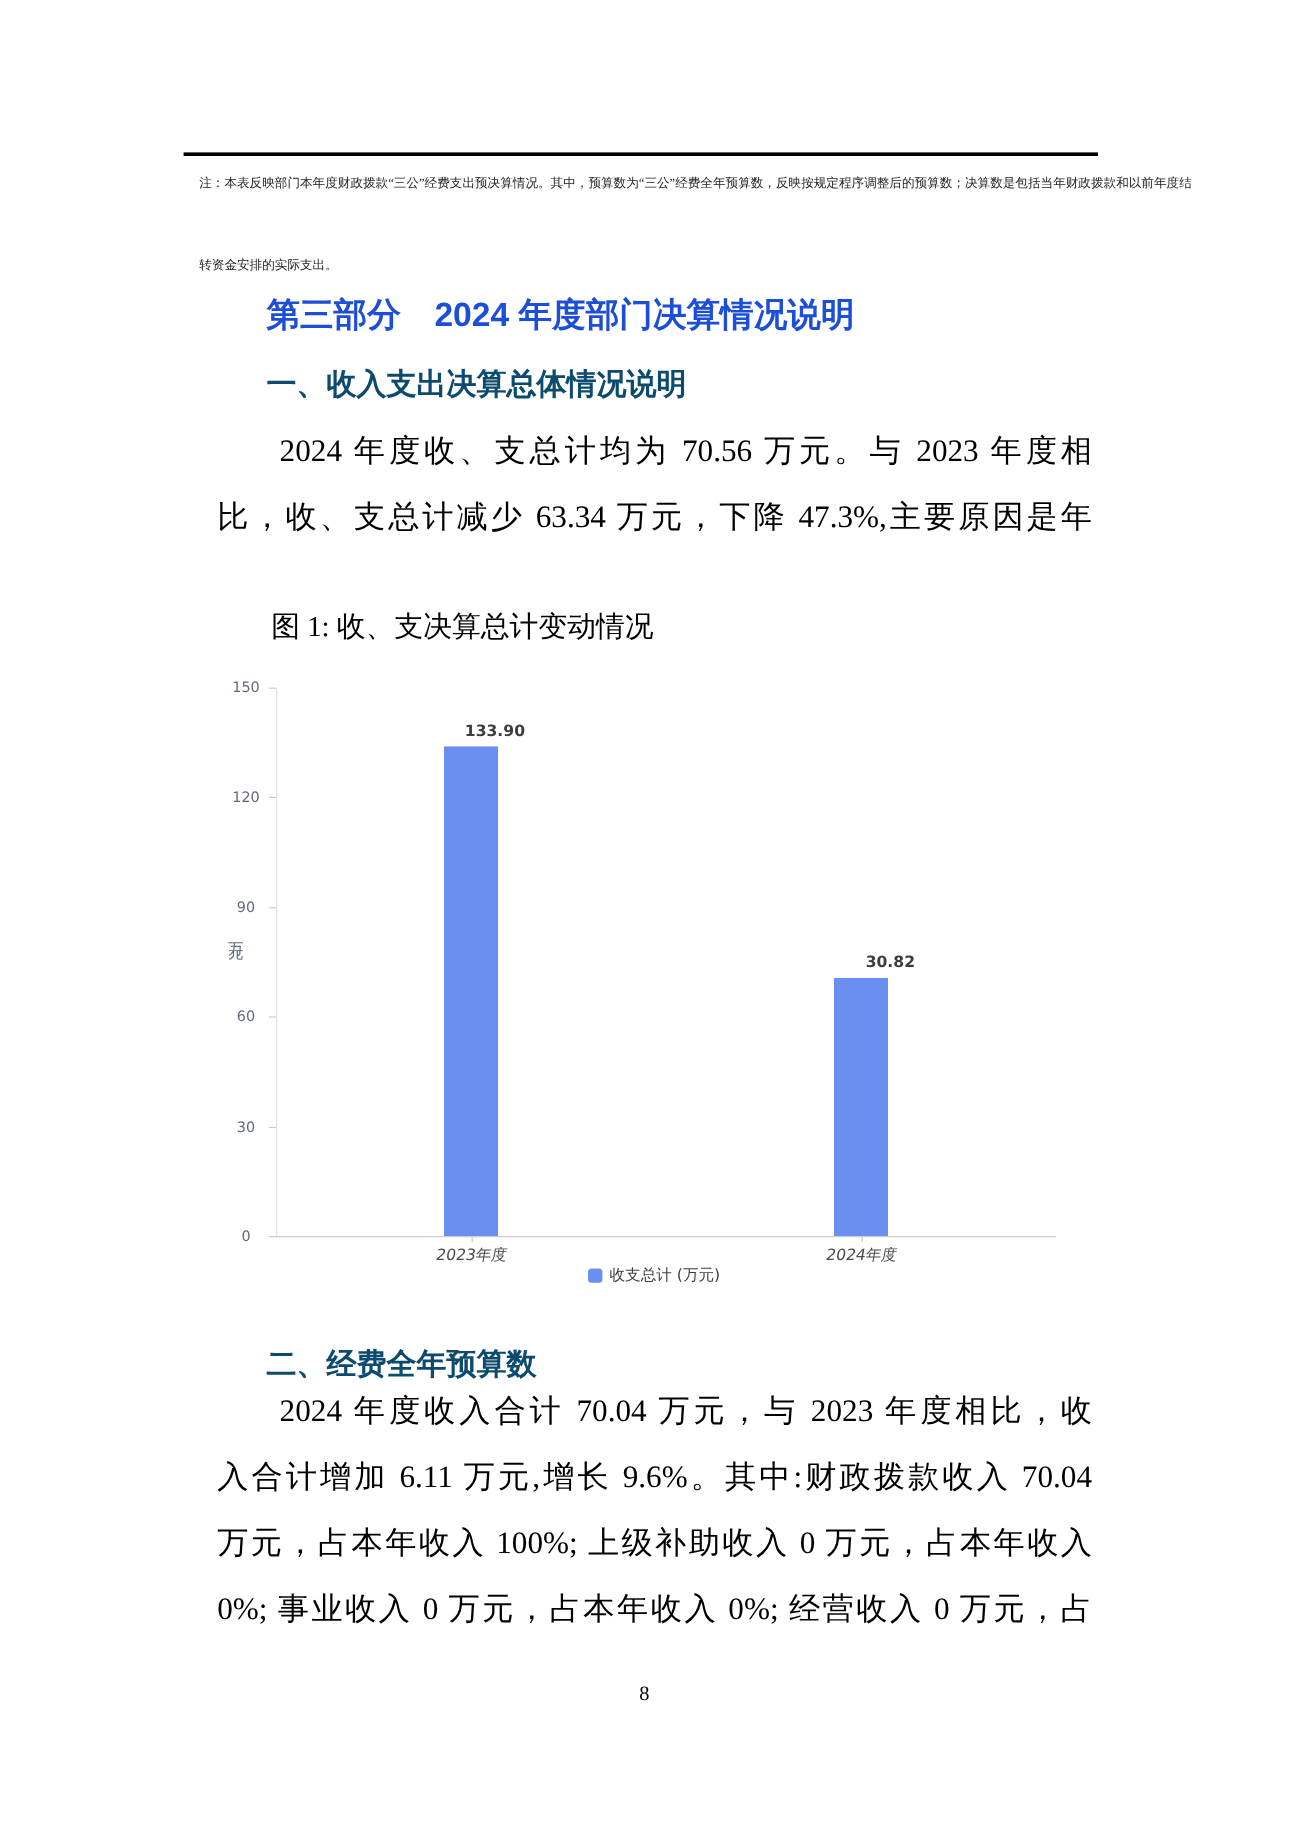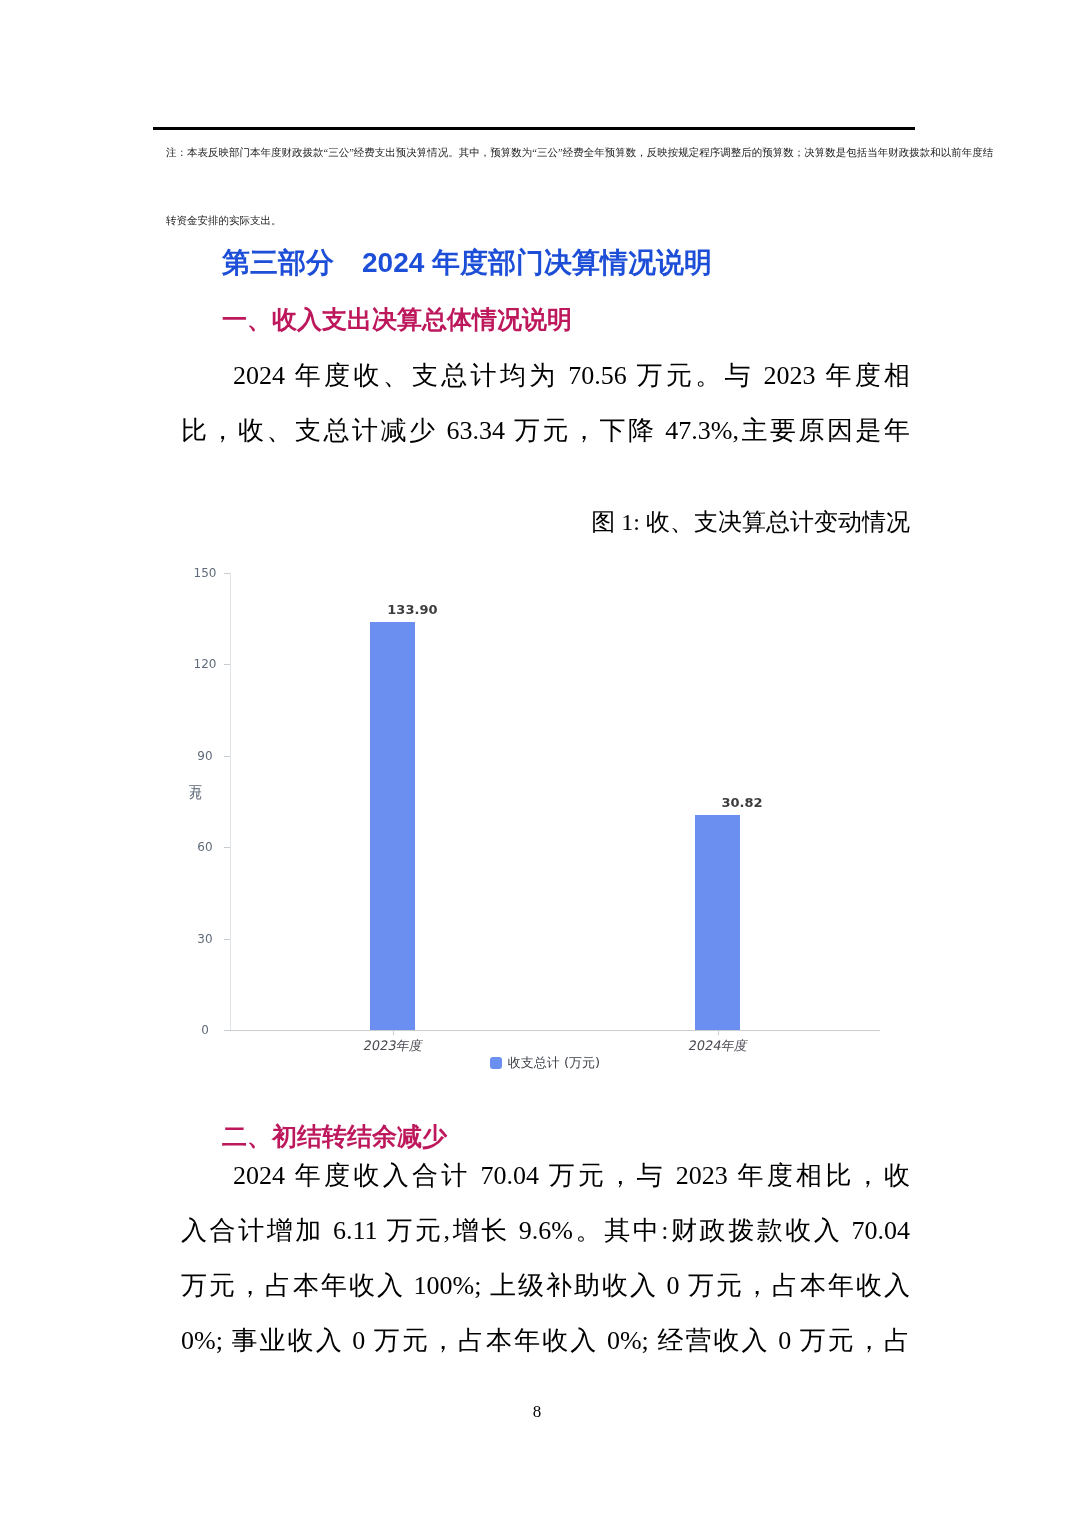--- a/index.html
+++ b/index.html
@@ -35,42 +35,42 @@
     font-weight: 700;
     font-size: 28px;
     color: #1d4ed8;
     white-space: nowrap;
   }
   .sec-heading {
     left: 222px; width: 700px;
     font-family: "Liberation Sans", sans-serif;
     font-weight: 700;
     font-size: 25px;
-    color: #be185d;
+    color: #0c4a6e;
     white-space: nowrap;
   }
   .sec1-heading { top: 303px; }
   .sec2-heading { top: 1120px; }
 
   .para { left: 166px; width: 744px; }
   .para-1 { top: 348px; }
   .para-2 { top: 1148px; }
   .bodyline {
     height: 55px;
     line-height: 55px;
     font-size: 26px;
     font-family: "Liberation Serif", serif;
     color: #000;
   }
   .jline { text-align: justify; text-align-last: justify; margin-left: 15px; }
   .indent { text-indent: 2em; }
 
   .fig-caption {
     left: 226px; top: 506px; width: 684px;
-    text-align: right;
+    text-align: left;
     font-size: 24px;
     font-family: "Liberation Serif", serif;
     color: #000;
     white-space: nowrap;
   }
 
   
   .chart {
     left: 180px; top: 565px; width: 730px; height: 525px;
   }
@@ -177,21 +177,21 @@
       <div class="bar" style="left: 190px; top: 57.0513px; height: 407.949px; background: rgb(106, 143, 240);"></div>
       <div class="bar-value-label" style="left: 167.5px; top: 37.0513px;">133.90</div>
       <div class="x-axis-label" style="left: 157.5px;">2023年度</div>
       <div class="xtick-mark" style="left: 212.5px;"></div>
       <div class="bar" style="left: 515px; top: 250.027px; height: 214.973px; background: rgb(106, 143, 240);"></div>
       <div class="bar-value-label" style="left: 492.5px; top: 230.027px;">30.82</div>
       <div class="x-axis-label" style="left: 482.5px;">2024年度</div>
       <div class="xtick-mark" style="left: 537.5px;"></div>
     </div>
 
-  <div class="abs sec-heading sec2-heading">二、初结转结余减少</div>
+  <div class="abs sec-heading sec2-heading">二、经费全年预算数</div>
 
   <div class="abs para para-2">
     <div class="bodyline jline indent">2024 年度收入合计 70.04 万元，与 2023 年度相比，收</div>
     <div class="bodyline jline">入合计增加 6.11 万元,增长 9.6%。其中:财政拨款收入 70.04</div>
     <div class="bodyline jline">万元，占本年收入 100%; 上级补助收入 0 万元，占本年收入</div>
     <div class="bodyline jline">0%; 事业收入 0 万元，占本年收入 0%; 经营收入 0 万元，占</div>
   </div>
 
   <div class="abs page-number">8</div>
 

